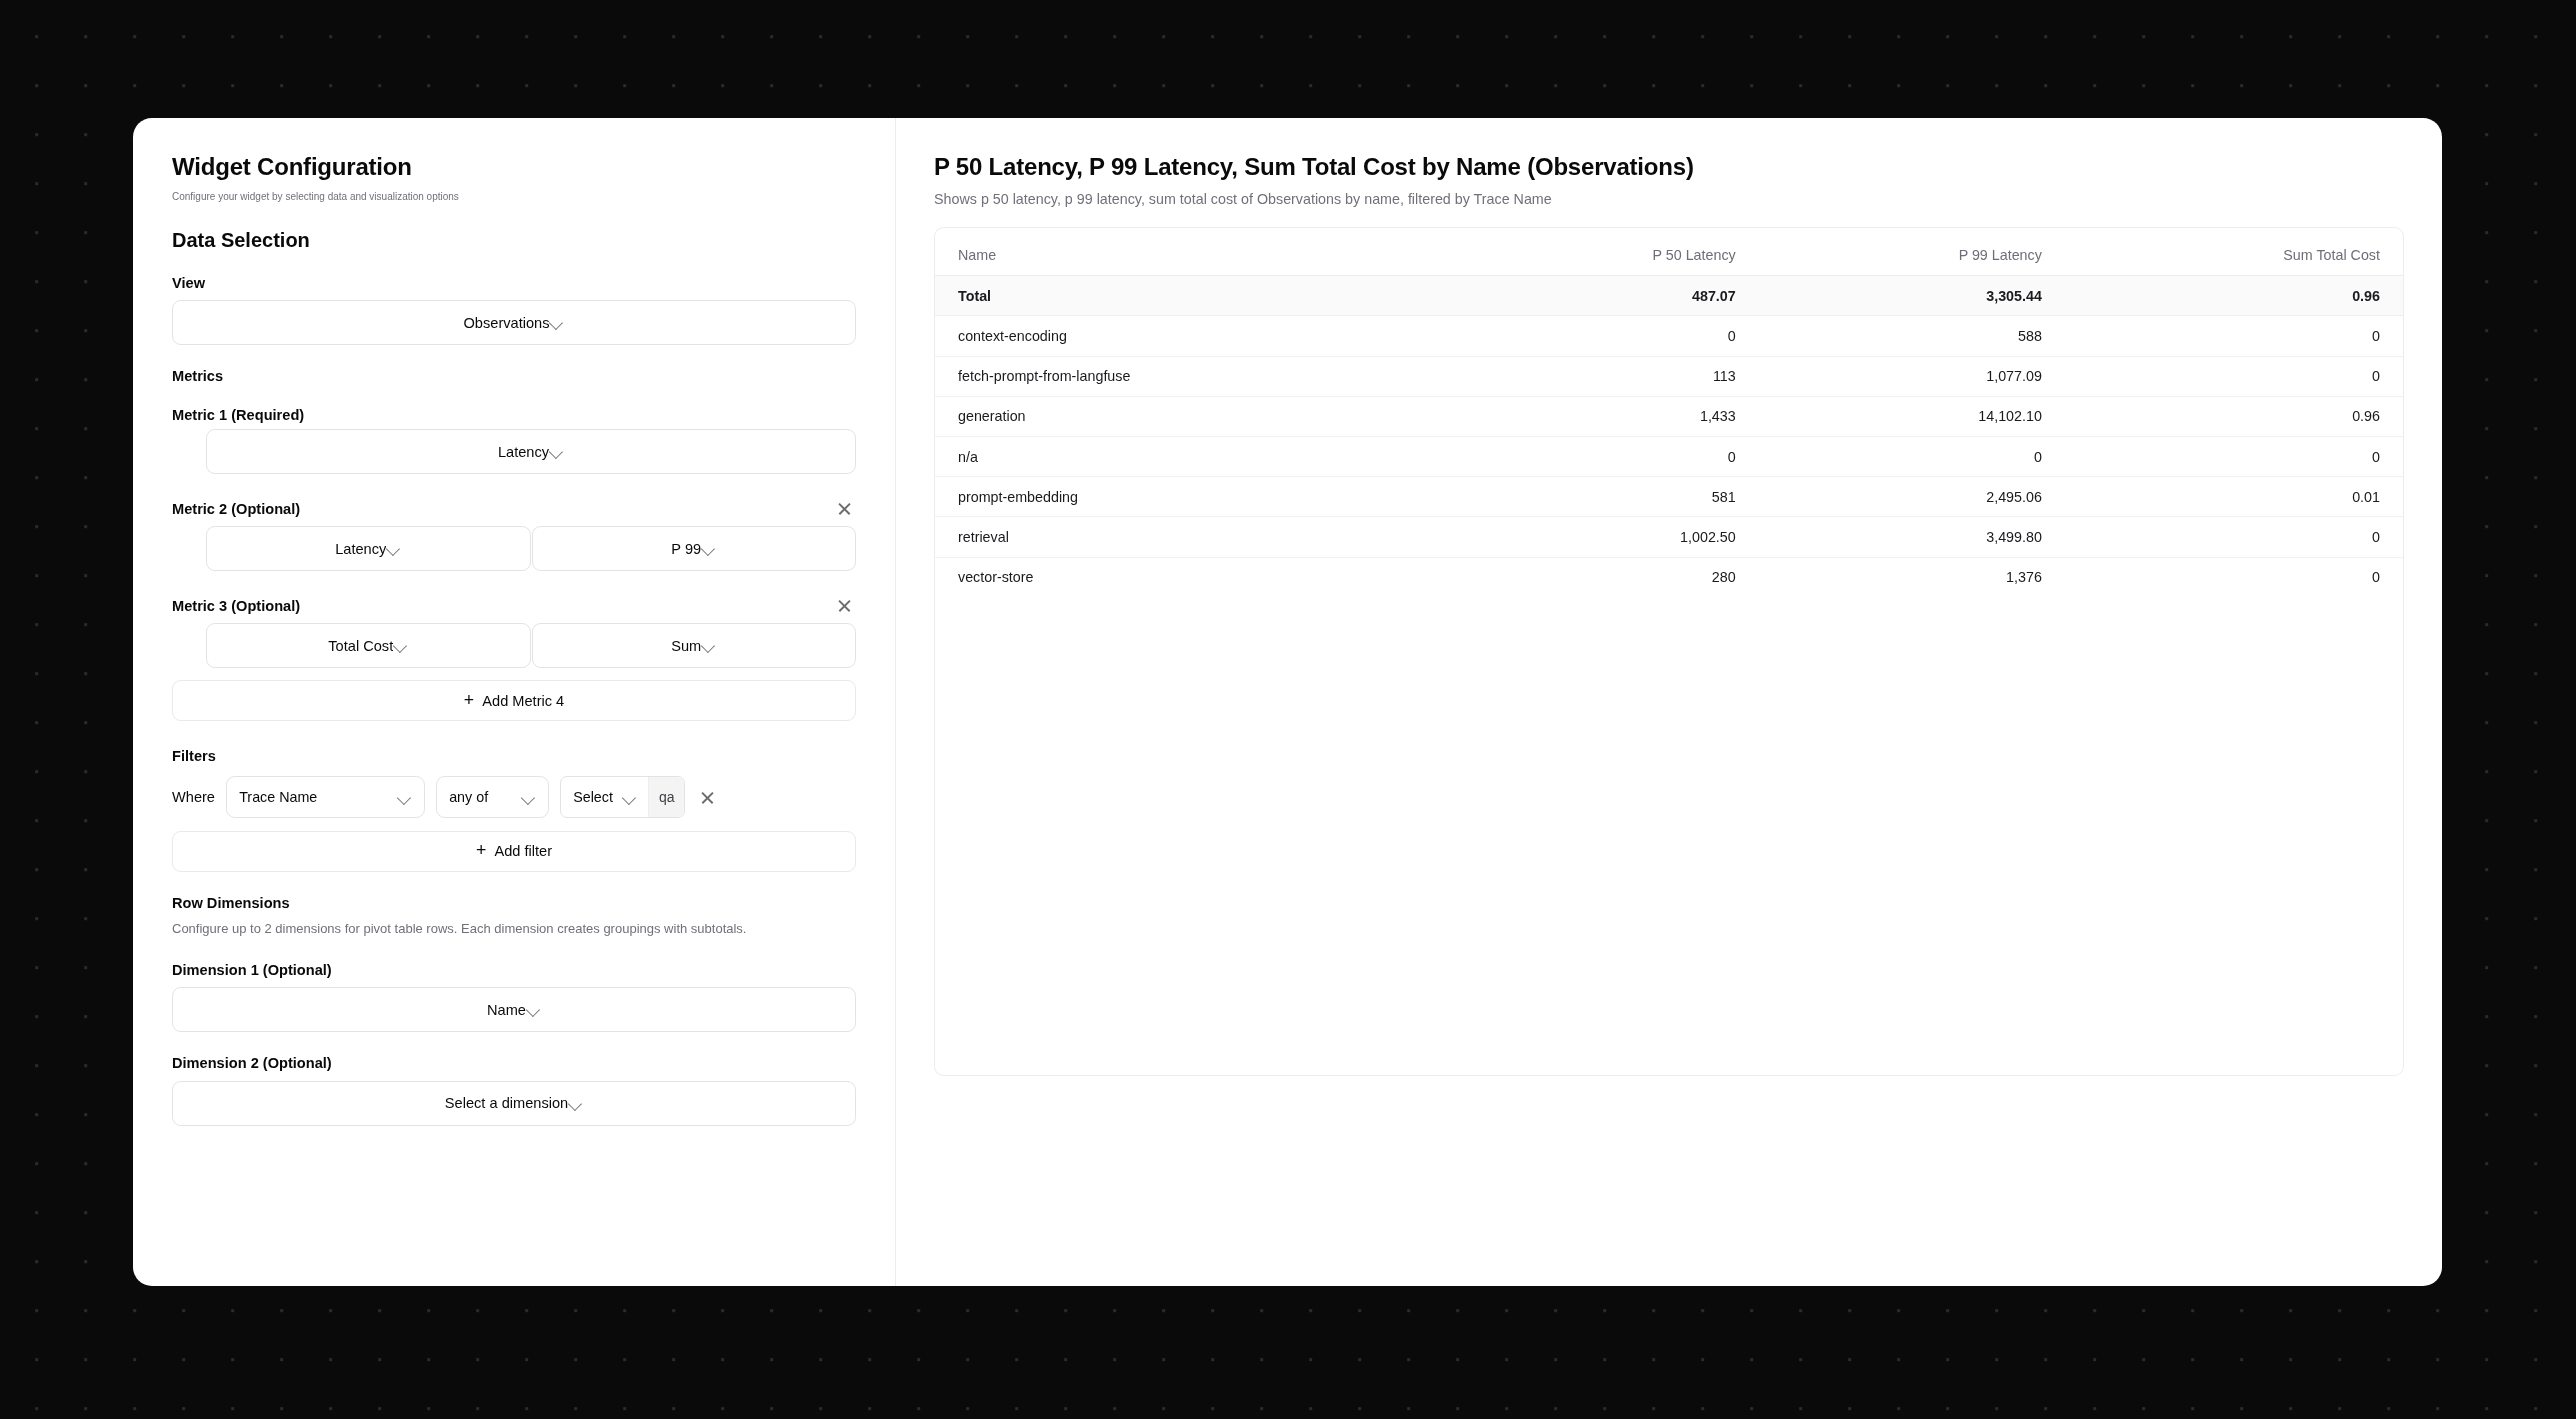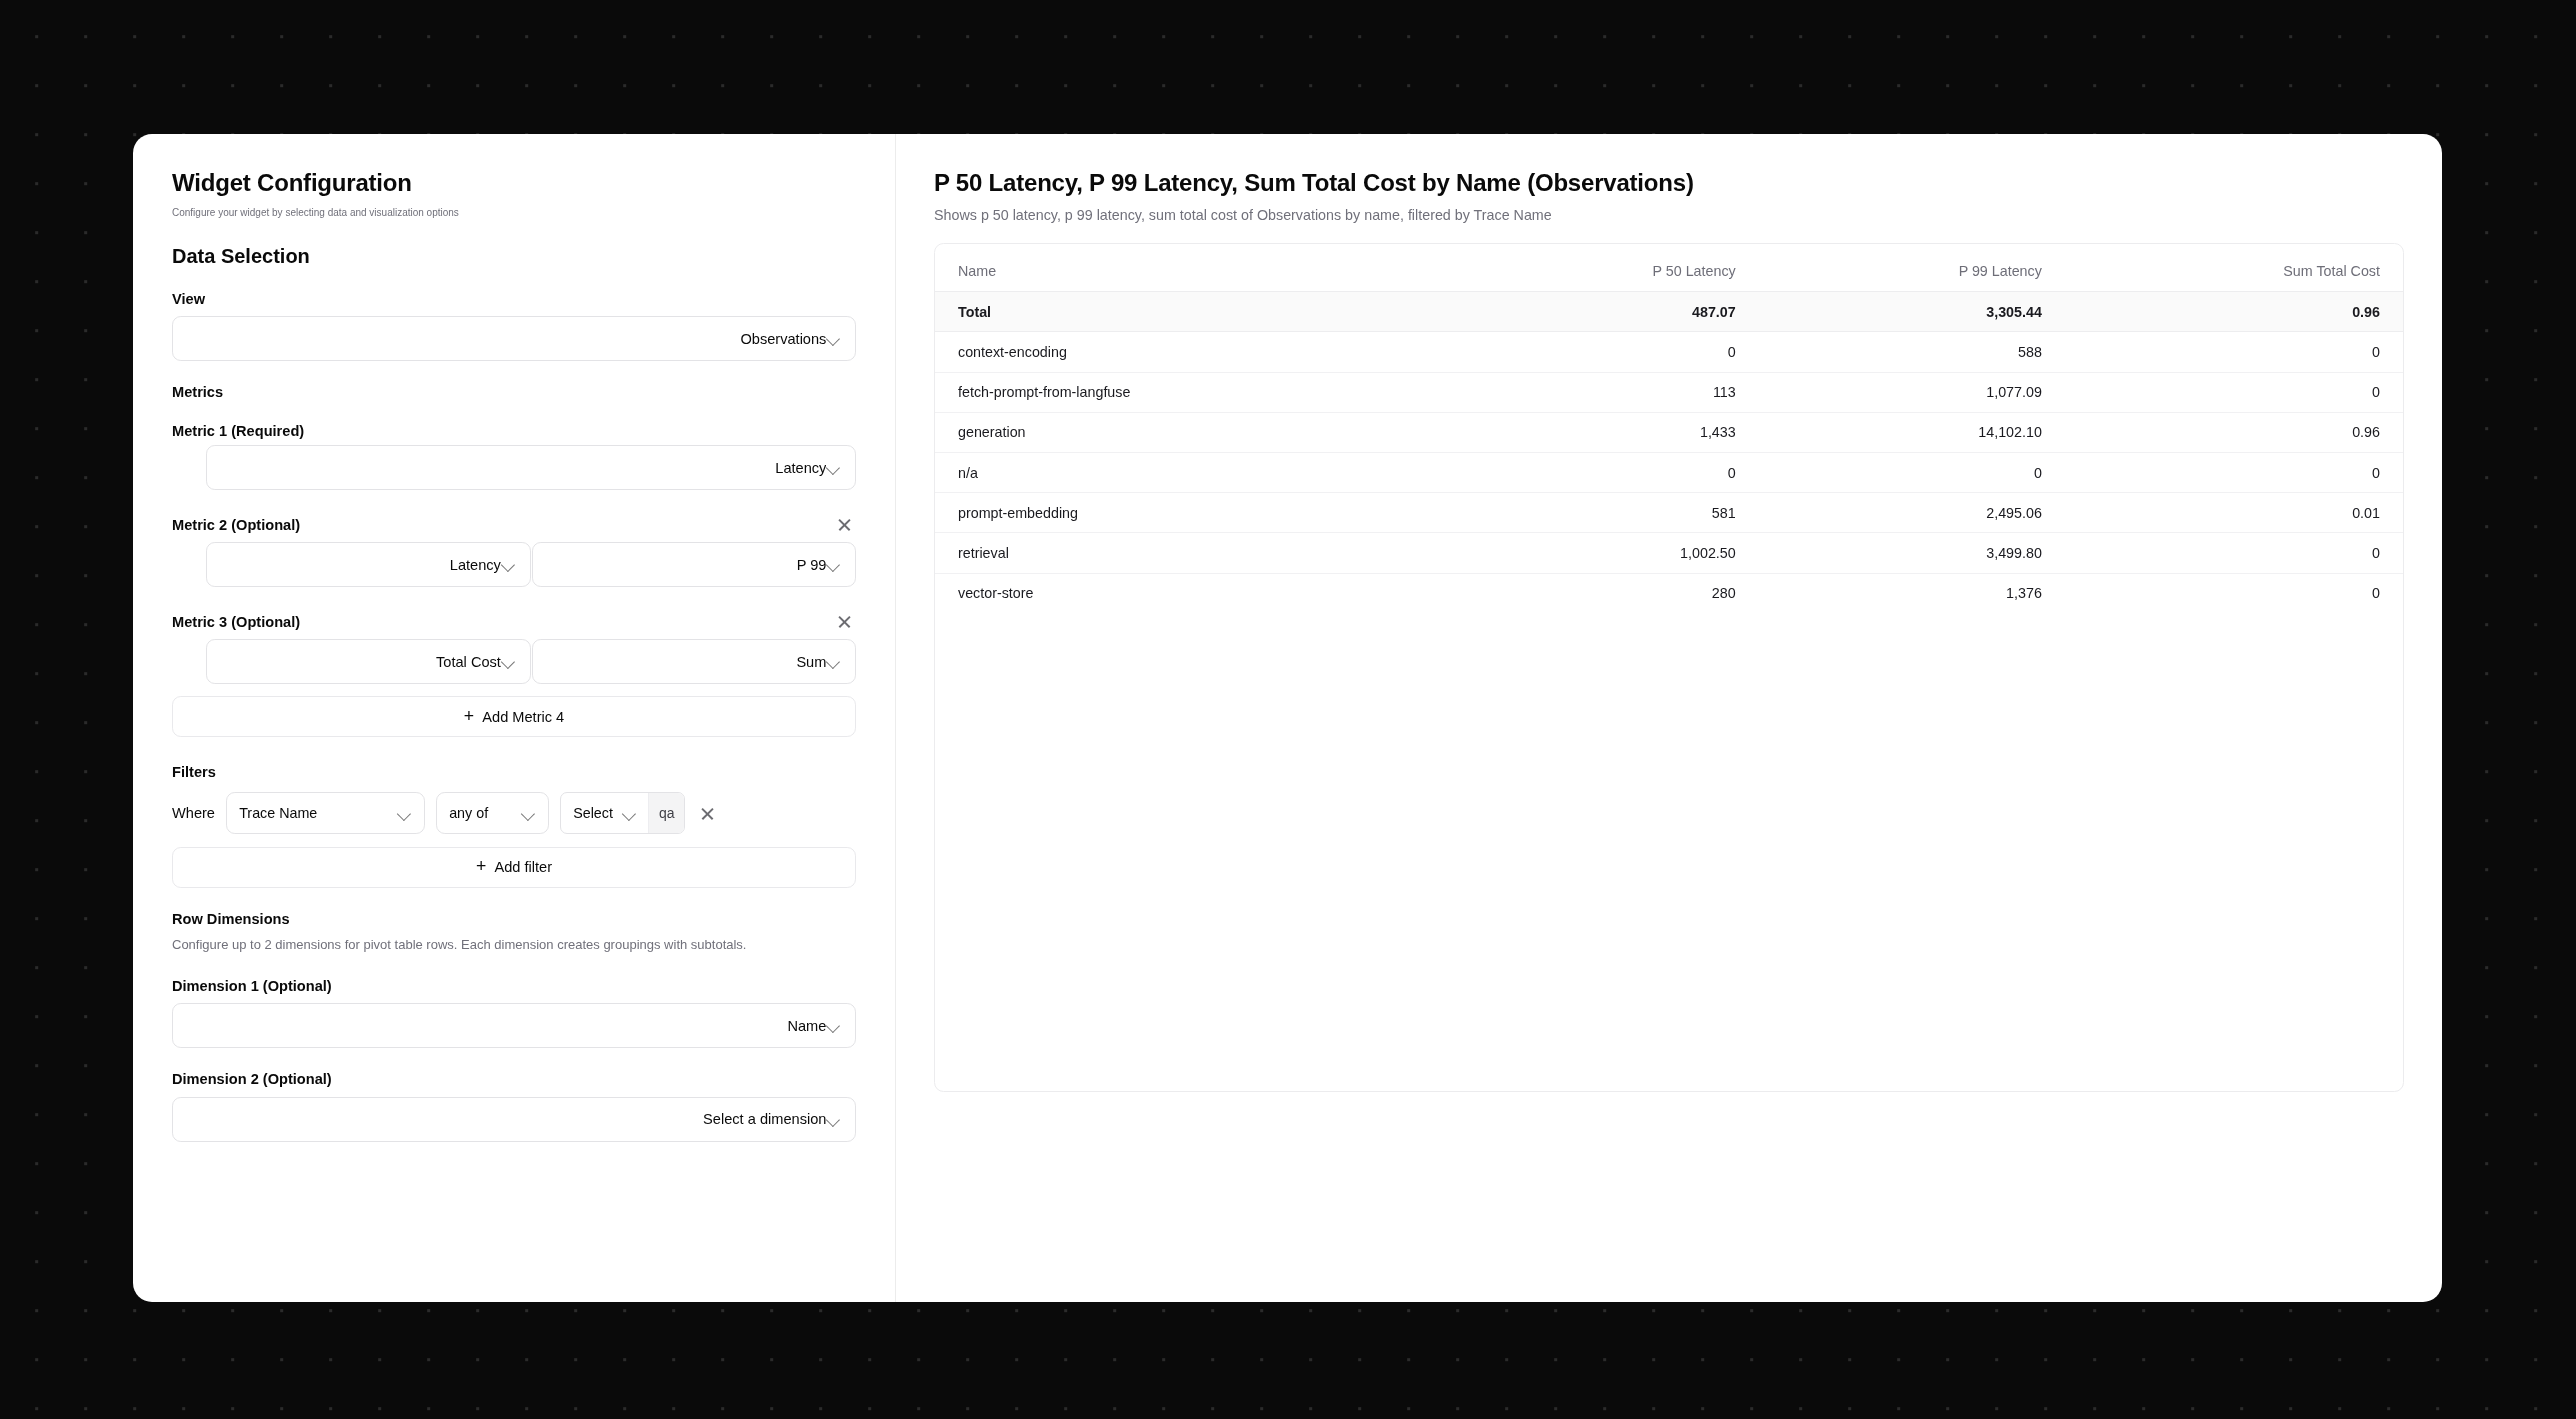--- a/index.html
+++ b/index.html
@@ -14,21 +14,21 @@
   .page {
     position: relative;
     width: 2576px; height: 1420px;
     background-color: #0a0a0a;
     background-image: radial-gradient(circle, #2b2b2b 1.5px, transparent 1.6px);
     background-size: 49px 49px;
     background-position: 12.2px 12.2px;
   }
   .card {
     position: absolute;
-    left: 133px; top: 134px;
+    left: 133px; top: 118px;
     width: 2309px; height: 1168px;
     background: #ffffff;
     border-radius: 19px;
     display: flex;
     overflow: hidden;
   }
   
   .config {
     width: 763px;
     flex: 0 0 763px;
@@ -64,21 +64,21 @@
     margin-top: 9.5px;
     height: 45px;
     border: 0.7px solid #e3e3e6;
     border-radius: 8.8px;
     background: #fff;
     display: flex;
     align-items: center;
     padding: 0 13.6px;
     font-size: 14.6px;
     color: #0a0a0a;
-    justify-content: flex-end;
+    justify-content: center;
     cursor: pointer;
   }
   .select .val { white-space: nowrap; overflow: hidden; text-overflow: ellipsis; }
   .chev {
     width: 15px; height: 15px;
     flex: 0 0 15px;
     position: relative;
     opacity: .55;
   }
   .chev::before {

